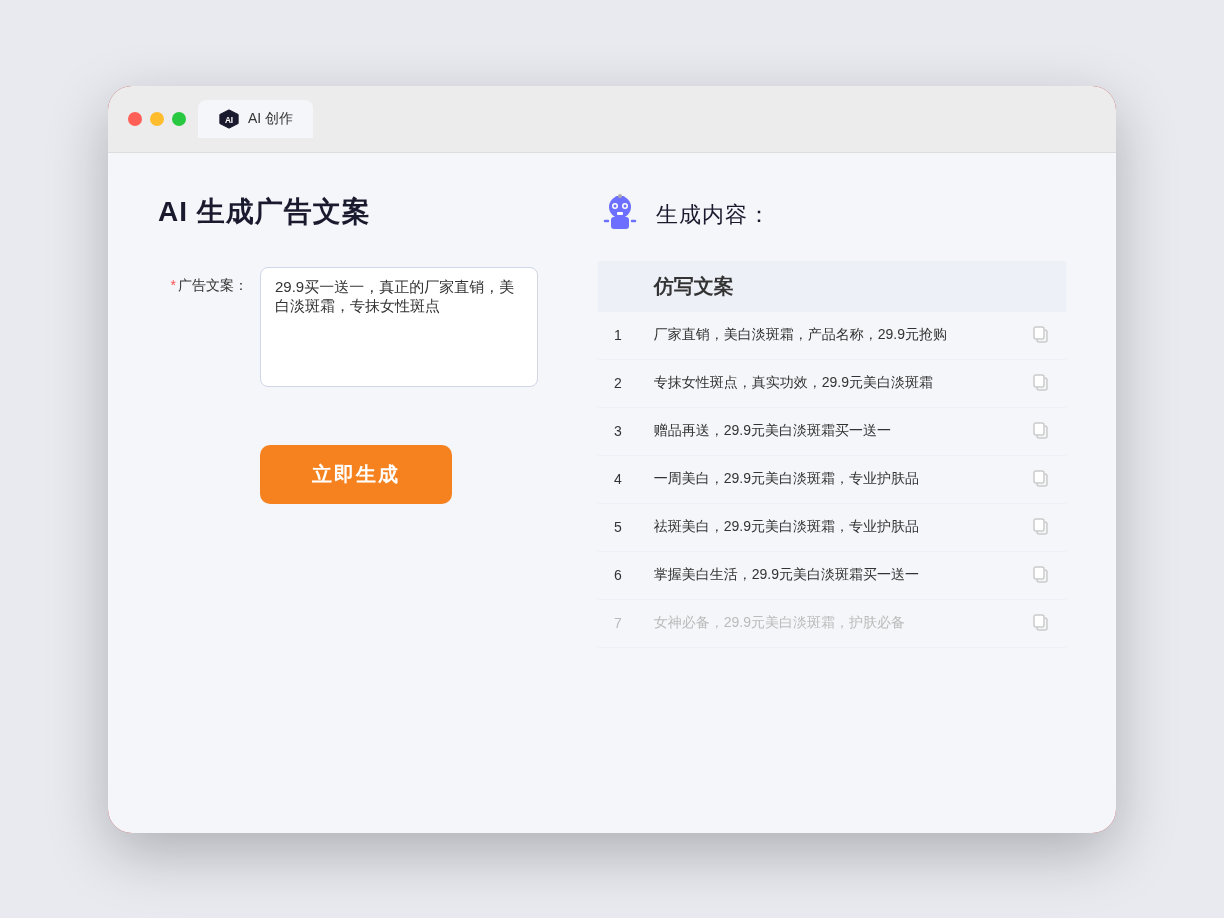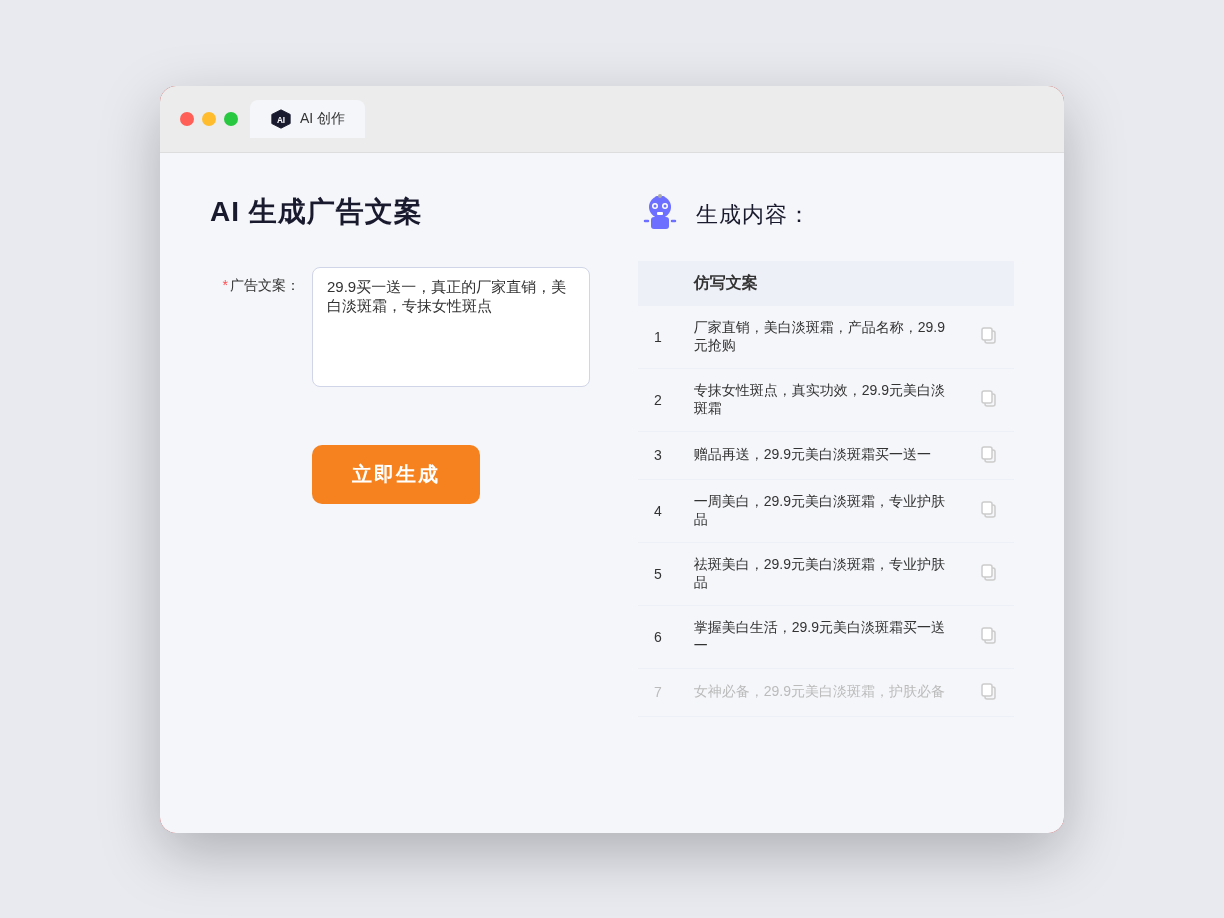--- a/index.html
+++ b/index.html
@@ -5,23 +5,23 @@
     * { box-sizing: border-box; margin: 0; padding: 0; }
     body {
       background: #e8eaf0;
       display: flex;
       align-items: center;
       justify-content: center;
       min-height: 100vh;
       font-family: -apple-system, 'PingFang SC', 'Microsoft YaHei', sans-serif;
     }
     .browser-window {
-      width: 904px;
+      width: 1008px;
       background: #b91c1c;
-      border-radius: 16px;
+      border-radius: 24px;
       box-shadow: 0 20px 60px rgba(0,0,0,0.25);
       overflow: hidden;
     }
     .browser-titlebar {
       background: #ececec;
       padding: 14px 20px;
       display: flex;
       align-items: center;
       gap: 12px;
       border-bottom: 1px solid #ddd;
@@ -49,21 +49,21 @@
       font-size: 14px;
       color: #333;
     }
     .tab-icon {
       width: 22px;
       height: 22px;
     }
     .browser-content {
       display: flex;
       padding: 40px 50px;
-      gap: 48px;
+      gap: 60px;
       background: #f5f6fa;
       min-height: 680px;
     }
     
     .left-panel {
       flex: 0 0 380px;
     }
     .page-title {
       font-size: 28px;
       font-weight: 700;
@@ -104,21 +104,21 @@
     .textarea-input {
       height: 120px;
     }
     .generate-btn {
       margin-top: 30px;
       margin-left: 102px;
       background: #f5821f;
       color: white;
       border: none;
       border-radius: 10px;
-      padding: 16px 40px;
+      padding: 16px 52px;
       font-size: 20px;
       font-weight: 600;
       cursor: pointer;
       letter-spacing: 2px;
       font-family: inherit;
     }
     
     .right-panel {
       flex: 1;
     }
@@ -141,21 +141,21 @@
     .results-table {
       width: 100%;
       border-collapse: collapse;
     }
     .results-table thead tr {
       background: #eef0f8;
     }
     .results-table th {
       padding: 12px 16px;
       text-align: left;
-      font-size: 16px;
+      font-size: 20px;
       font-weight: 600;
       color: #333;
     }
     .results-table td {
       padding: 13px 16px;
       font-size: 14px;
       color: #333;
       border-bottom: 1px solid #eef0f8;
       vertical-align: middle;
     }

